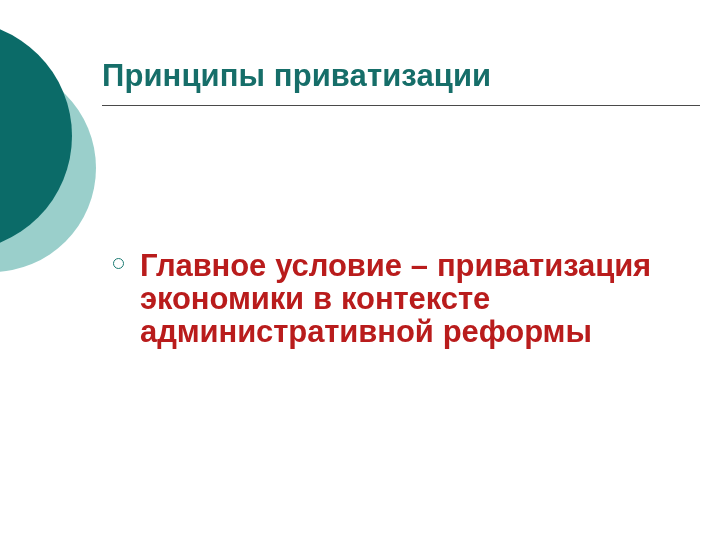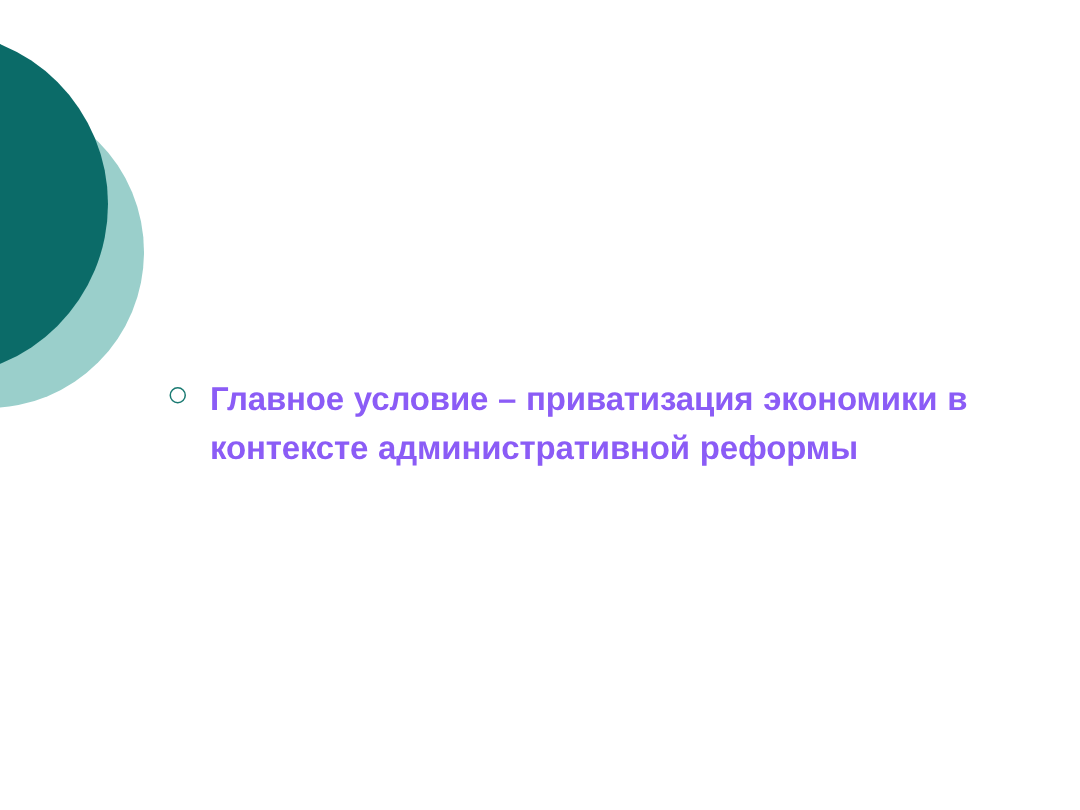--- a/index.html
+++ b/index.html
@@ -71,38 +71,42 @@
     left: 0;
     top: 9px;
     width: 11px;
     height: 11px;
     border: 1.8px solid #1A7A72;
     border-radius: 50%;
     box-sizing: border-box;
   }
   .bullet-text {
     margin: 0;
-    font-size: 22px;
+    font-size: 31px;
     font-weight: bold;
-    color: #8b5cf6;
+    color: #b91c1c;
     line-height: 33px;
     letter-spacing: -0.1px;
     word-spacing: 0.5px;
   }
 </style>
 </head>
 <body>
 
 <div class="slide">
 
   <svg class="deco" viewBox="0 0 200 300">
     <circle cx="-8" cy="168" r="104" fill="#9ACFCB"></circle>
     <circle cx="-43" cy="136" r="115" fill="#0B6B68"></circle>
   </svg>
 
+  <div class="title-area">
+    <h1 class="slide-title">Принципы приватизации</h1>
+    <div class="title-rule"></div>
+  </div>
 
   <div class="body-area">
     <div class="bullet-row">
       <span class="bullet-marker"></span>
       <p class="bullet-text">Главное условие – приватизация экономики в контексте административной реформы</p>
     </div>
   </div>
 
 </div>
 

